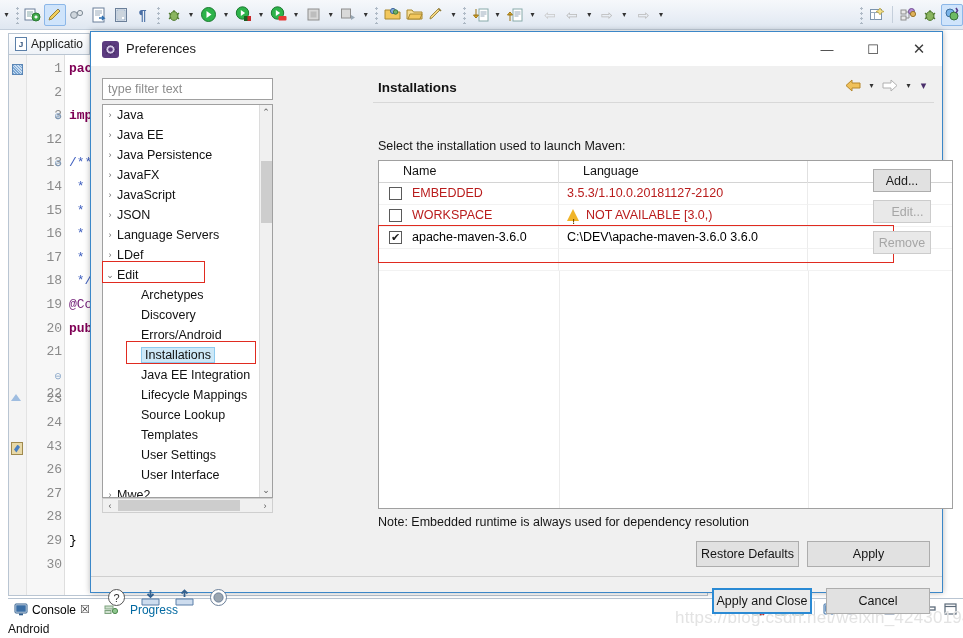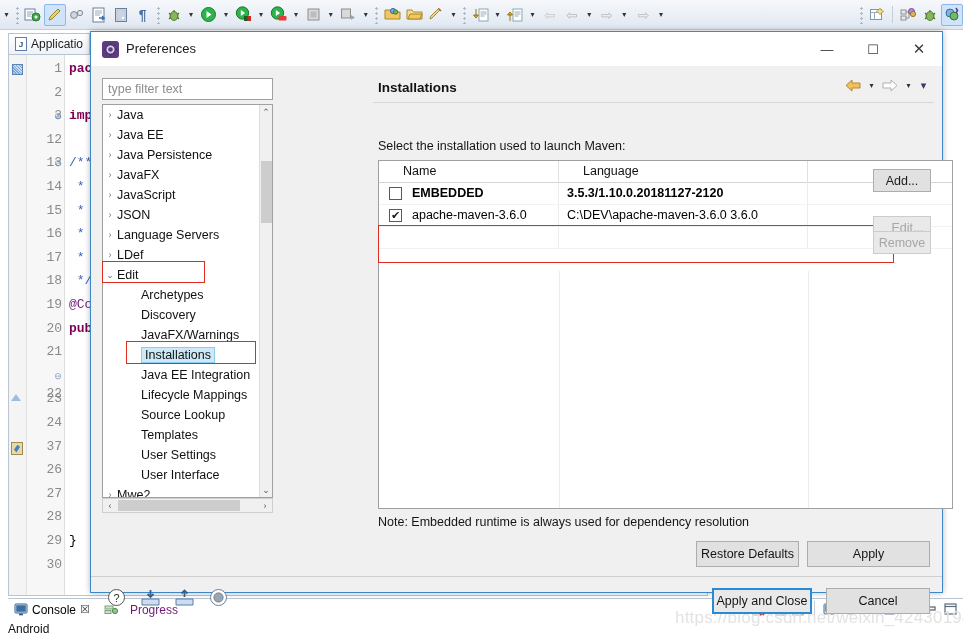--- a/index.html
+++ b/index.html
@@ -78,21 +78,21 @@
 
   
   #console-tabs {
     position:absolute; left:8px; top:598px; width: 955px; height: 22px;
     border-top:1px solid #b9c5d2;
     display:flex; align-items:center; gap: 14px; padding-left:6px;
     background:#ffffff;
   }
   .ctab { display:flex; align-items:center; gap:4px; font-size:12px;}
   .ctab.active { color:#000; font-weight:normal;}
-  .ctab.dim { color:#701a75;gap:12px; }
+  .ctab.dim { color:#0369a1;gap:12px; }
   #console-body { position:absolute; left:8px; top:622px; font-size:12px; color:#111; }
   #console-actions { position:absolute; right:4px; top:598px; height:22px; display:flex; align-items:center; gap:2px;}
   .ca { width:18px;height:18px; display:flex;align-items:center;justify-content:center; font-size:12px;}
   #watermark {
     position:absolute; left: 675px; top: 608px; font-size: 17px; color:#e3e3e3;
     font-family:"Liberation Sans", sans-serif; white-space:nowrap; letter-spacing:.2px;
   }
 
   
   #dialog {
@@ -162,21 +162,21 @@
   #thead { display:flex; height:22px; border-bottom:1px solid #d4d4d4; background:#fff;}
   .th { font-size:12.5px; color:#111; padding-left:24px; line-height:21px; border-right:1px solid #e0e0e0; height:22px;}
   .th.c0 { width:180px; }
   .th.c1 { width:249px; }
   .th.c2 { flex:1; border-right:none;}
   .trow { display:flex; height:22px; }
   .td { font-size:12.5px; line-height:21px; height:22px; border-right:1px solid #ececec; border-bottom:1px solid #f2f2f2; overflow:hidden; white-space:nowrap;}
   .td.c0 { width:180px; display:flex; align-items:center; gap:0;}
   .td.c1 { width:249px; padding-left:8px; display:flex; align-items:center; gap:6px;}
   .td.c2 { flex:1; border-right:none;}
-  .td.dim { color:#000000;font-weight:bold; }
+  .td.dim { color:#b91c1c; }
   .cbox { width:13px;height:13px;border:1px solid #5a5a5a;background:#fff;margin-left:10px;margin-right:10px;
           display:flex;align-items:center;justify-content:center;font-size:11px;color:#1a1a1a;flex:none;}
   .warn-ic { width:13px;height:13px;flex:none; position:relative;}
   .warn-ic:before{content:"";position:absolute;left:0;top:0;width:0;height:0;
     border-left:6.5px solid transparent;border-right:6.5px solid transparent;border-bottom:12px solid #f0b429;}
   .warn-ic:after{content:"!";position:absolute;left:0;top:2px;width:13px;text-align:center;font-size:8px;color:#6b4a00;font-weight:bold;}
   #table-empty { position:absolute; left:0; top:110px; right:0; bottom:0;}
   .vline { position:absolute; top:0; bottom:0; width:1px; background:#ececec;}
 
   .sidebtn {
@@ -406,21 +406,21 @@
         <div class="lnum" style="top: 147.6px;">15</div>
         <div class="lnum" style="top: 171.2px;">16</div>
         <div class="lnum" style="top: 194.8px;">17</div>
         <div class="lnum" style="top: 218.4px;">18</div>
         <div class="lnum" style="top: 242px;">19</div>
         <div class="lnum" style="top: 265.6px;">20</div>
         <div class="lnum" style="top: 289.2px;">21</div>
         <div class="lnum" style="top: 331px;">22</div>
         <div class="lnum" style="top: 336.4px;">23</div>
         <div class="lnum" style="top: 360px;">24</div>
-        <div class="lnum" style="top: 383.6px;">37</div>
+        <div class="lnum" style="top: 383.6px;">43</div>
         <div class="lnum" style="top: 407.2px;">26</div>
         <div class="lnum" style="top: 430.8px;">27</div>
         <div class="lnum" style="top: 454.4px;">28</div>
         <div class="lnum" style="top: 478px;">29</div>
         <div class="lnum" style="top: 501.6px;">30</div>
       </div>
     <div id="editor-lines">
         <div class="codeline" style="top: 6px;"><span class="kw">pac</span></div>
         <div class="codeline" style="top: 53.2px;"><span class="kw">imp</span></div>
         <div class="codeline" style="top: 100.4px;"><span class="cmt">/**</span></div>
@@ -580,21 +580,21 @@
           <span class="tw">⌄</span>
           <span class="lbl">Edit</span>
         </div>
         <div class="tnode child">
           <span class="lbl">Archetypes</span>
         </div>
         <div class="tnode child">
           <span class="lbl">Discovery</span>
         </div>
         <div class="tnode child">
-          <span class="lbl">JavaFX/Warnings</span>
+          <span class="lbl">Errors/Android</span>
         </div>
         <div class="tnode child sel">
           <span class="lbl">Installations</span>
         </div>
         <div class="tnode child">
           <span class="lbl">Java EE Integration</span>
         </div>
         <div class="tnode child">
           <span class="lbl">Lifecycle Mappings</span>
         </div>
@@ -661,20 +661,31 @@
           <div class="td c0 dim">
             <span class="cbox"></span>
             <span>EMBEDDED</span>
           </div>
           <div class="td c1 dim">
             <span>3.5.3/1.10.0.20181127-2120</span>
           </div>
           <div class="td c2"></div>
         </div>
         <div class="trow">
+          <div class="td c0 dim">
+            <span class="cbox"></span>
+            <span>WORKSPACE</span>
+          </div>
+          <div class="td c1 dim">
+            <span class="warn-ic"></span>
+            <span>NOT AVAILABLE [3.0,)</span>
+          </div>
+          <div class="td c2"></div>
+        </div>
+        <div class="trow">
           <div class="td c0">
             <span class="cbox">✔</span>
             <span>apache-maven-3.6.0</span>
           </div>
           <div class="td c1">
             <span>C:\DEV\apache-maven-3.6.0 3.6.0</span>
           </div>
           <div class="td c2"></div>
         </div>
         <div class="trow">
@@ -685,21 +696,21 @@
       </div>
     <div id="table-empty">
       <div class="vline" style="left:180px;"></div>
       <div class="vline" style="left:429px;"></div>
     </div>
   </div>
 
   <div class="annot" style="left:287px; top:193px; width:516px; height:38px;"></div>
 
   <div class="sidebtn" style="top:137px;">Add...</div>
-  <div class="sidebtn disabled" style="top:184px;padding-left:11px;">Edit...</div>
+  <div class="sidebtn disabled" style="top:168px;padding-left:11px;">Edit...</div>
   <div class="sidebtn disabled" style="top:199px;width:58px;">Remove</div>
 
   <div id="note">Note: Embedded runtime is always used for dependency resolution</div>
 
   <div class="botbtn" id="btn-restore">Restore Defaults</div>
   <div class="botbtn" id="btn-apply">Apply</div>
 
   <div id="dlg-sep"></div>
 
   <div id="dlg-foot-icons">

